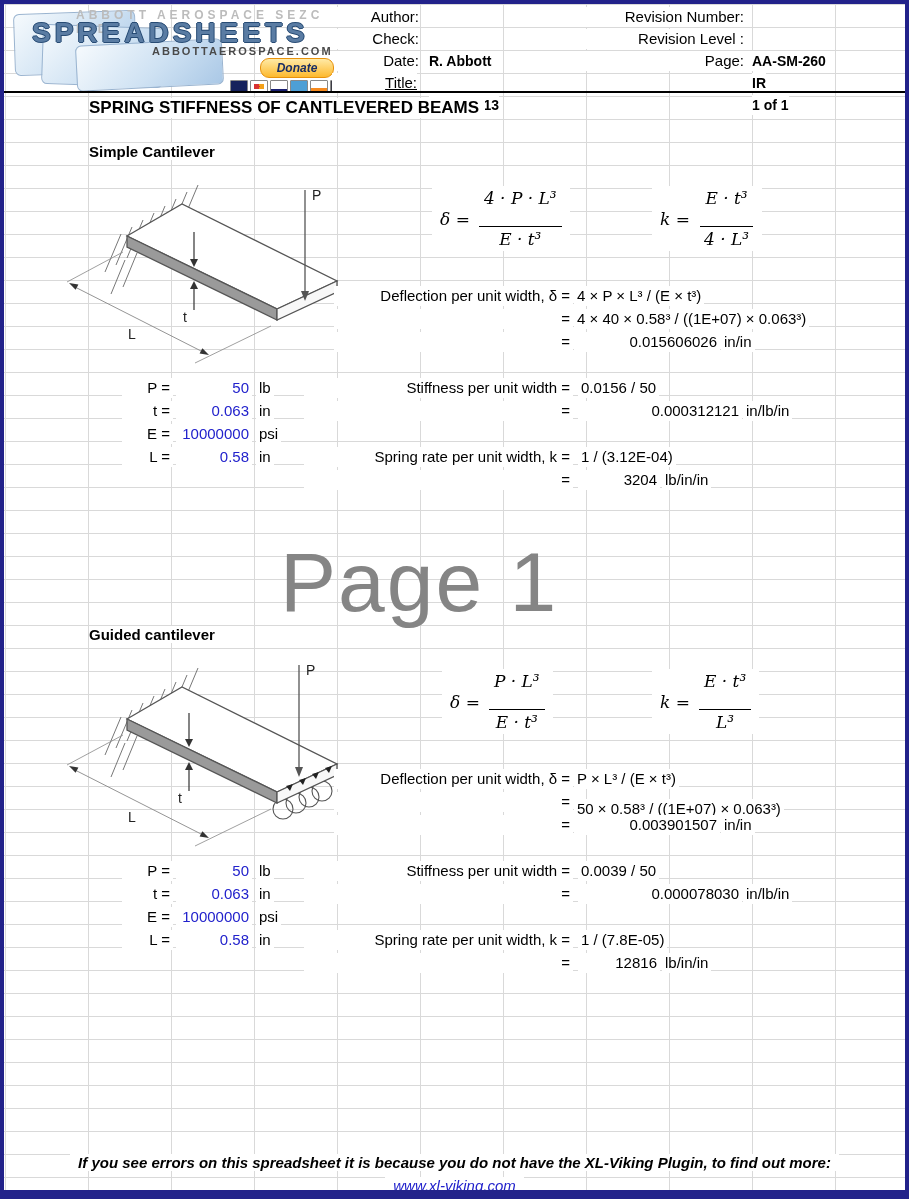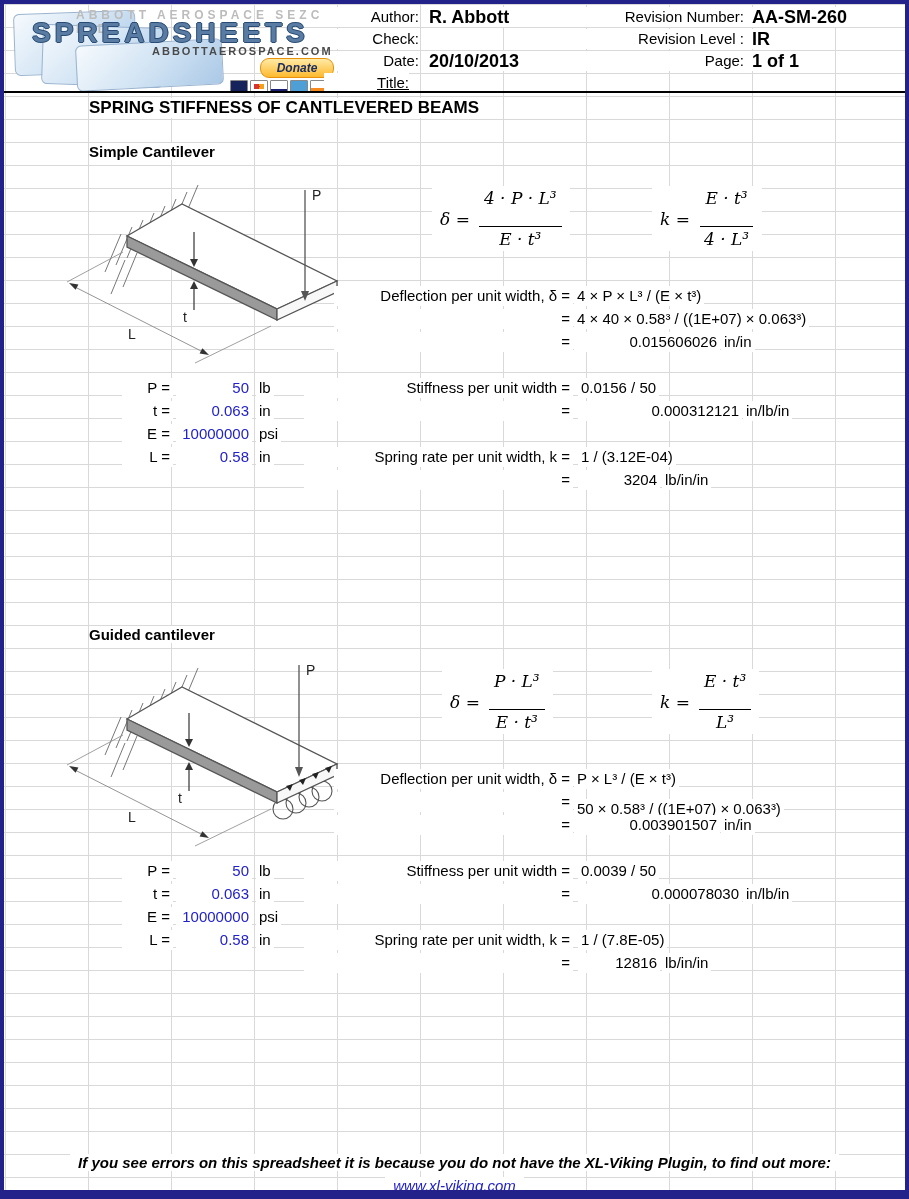--- a/index.html
+++ b/index.html
@@ -33,21 +33,21 @@
   .card{width:16px;height:11px;border:1px solid #888;border-radius:1px;display:inline-block;}
   .c-mc{background:#16225c radial-gradient(circle at 35% 50%,#eb001b 0 3px,transparent 3px),
         #16225c radial-gradient(circle at 65% 50%,#f79e1b 0 3px,transparent 3px);background-color:#16225c;}
   .c-maestro{background-color:#fff;background-image:radial-gradient(circle at 35% 50%,#d83232 0 3px,transparent 3px),radial-gradient(circle at 65% 50%,#f4a11a 0 3px,transparent 3px);}
   .c-visa{background:linear-gradient(#fff 0 70%,#1a1f71 70% 100%);}
   .c-amex{background:#4d9fd6;}
   .c-disc{background:linear-gradient(#fff 0 60%,#f68a1e 60% 100%);}
   .c-bank{background:#3a3a44;}
   
   .hl{position:absolute;font-size:15px;line-height:20px;text-align:right;background:#fff;}
-  .hv{position:absolute;font-size:18px;line-height:20px;font-weight:bold;background:#fff;}
+  .hv{position:absolute;font-size:14px;line-height:20px;font-weight:bold;background:#fff;margin-top:44px;}
   .main-title{position:absolute;left:85px;top:94px;font-size:17px;font-weight:bold;background:#fff;padding-right:6px;}
   .watermark{position:absolute;left:276px;top:536px;font-size:84px;color:#858585;letter-spacing:2px;line-height:1;}
   .section{position:absolute;left:0;width:909px;height:483px;}
   .sec-head{position:absolute;left:85px;top:139px;font-size:15px;font-weight:bold;background:#fff;padding-right:4px;}
   .formula{position:absolute;display:flex;align-items:center;gap:9px;background:#fff;padding:2px 8px;
     font-family:"DejaVu Serif",serif;font-style:italic;font-size:17px;}
   .frac{display:inline-flex;flex-direction:column;align-items:center;}
   .frac .num{padding:0 5px 18px;border-bottom:1.4px solid #000;}
   .frac .den{padding:2px 5px 0;}
   .footer-row{position:absolute;left:0;right:0;text-align:center;}
@@ -79,31 +79,32 @@
       <span class="card c-bank"></span>
     </div>
   </div>
 
   <div class="hl" style="left:330px;top:3px;width:85px;">Author:</div>
   <div class="hv" style="left:425px;top:3px;">R. Abbott</div>
   <div class="hl" style="left:330px;top:25px;width:85px;">Check:</div>
   <div class="hv" style="left:425px;top:25px;"></div>
   <div class="hl" style="left:330px;top:47px;width:85px;">Date:</div>
   <div class="hv" style="left:425px;top:47px;">20/10/2013</div>
-  <div class="hl" style="left:320px;top:69px;width:85px;text-decoration:underline;">Title:</div>
+  <div class="hl" style="left:328px;top:69px;width:85px;text-decoration:underline;">Title:</div>
   <div class="hl" style="left:565px;top:3px;width:175px;">Revision Number:</div>
   <div class="hv" style="left:748px;top:3px;">AA-SM-260</div>
   <div class="hl" style="left:565px;top:25px;width:175px;">Revision Level :</div>
   <div class="hv" style="left:748px;top:25px;">IR</div>
   <div class="hl" style="left:565px;top:47px;width:175px;">Page:</div>
   <div class="hv" style="left:748px;top:47px;">1 of 1</div>
   <div class="hdr-divider"></div>
 
   <div class="main-title">SPRING STIFFNESS OF CANTLEVERED BEAMS</div>
 
+  <div class="watermark">Page 1</div>
 
   <div class="section" style="top:0;">
     <div class="sec-head">Simple Cantilever</div>
 
     <svg style="position:absolute;left:55px;top:156px;" width="320" height="215" viewBox="0 0 320 215">
       <g stroke="#777" stroke-width="1">
         <line x1="46" y1="112" x2="62" y2="74"></line>
           <line x1="57" y1="105" x2="73" y2="67"></line>
         <line x1="68" y1="98" x2="84" y2="60"></line>
           <line x1="79" y1="91" x2="95" y2="53"></line>

